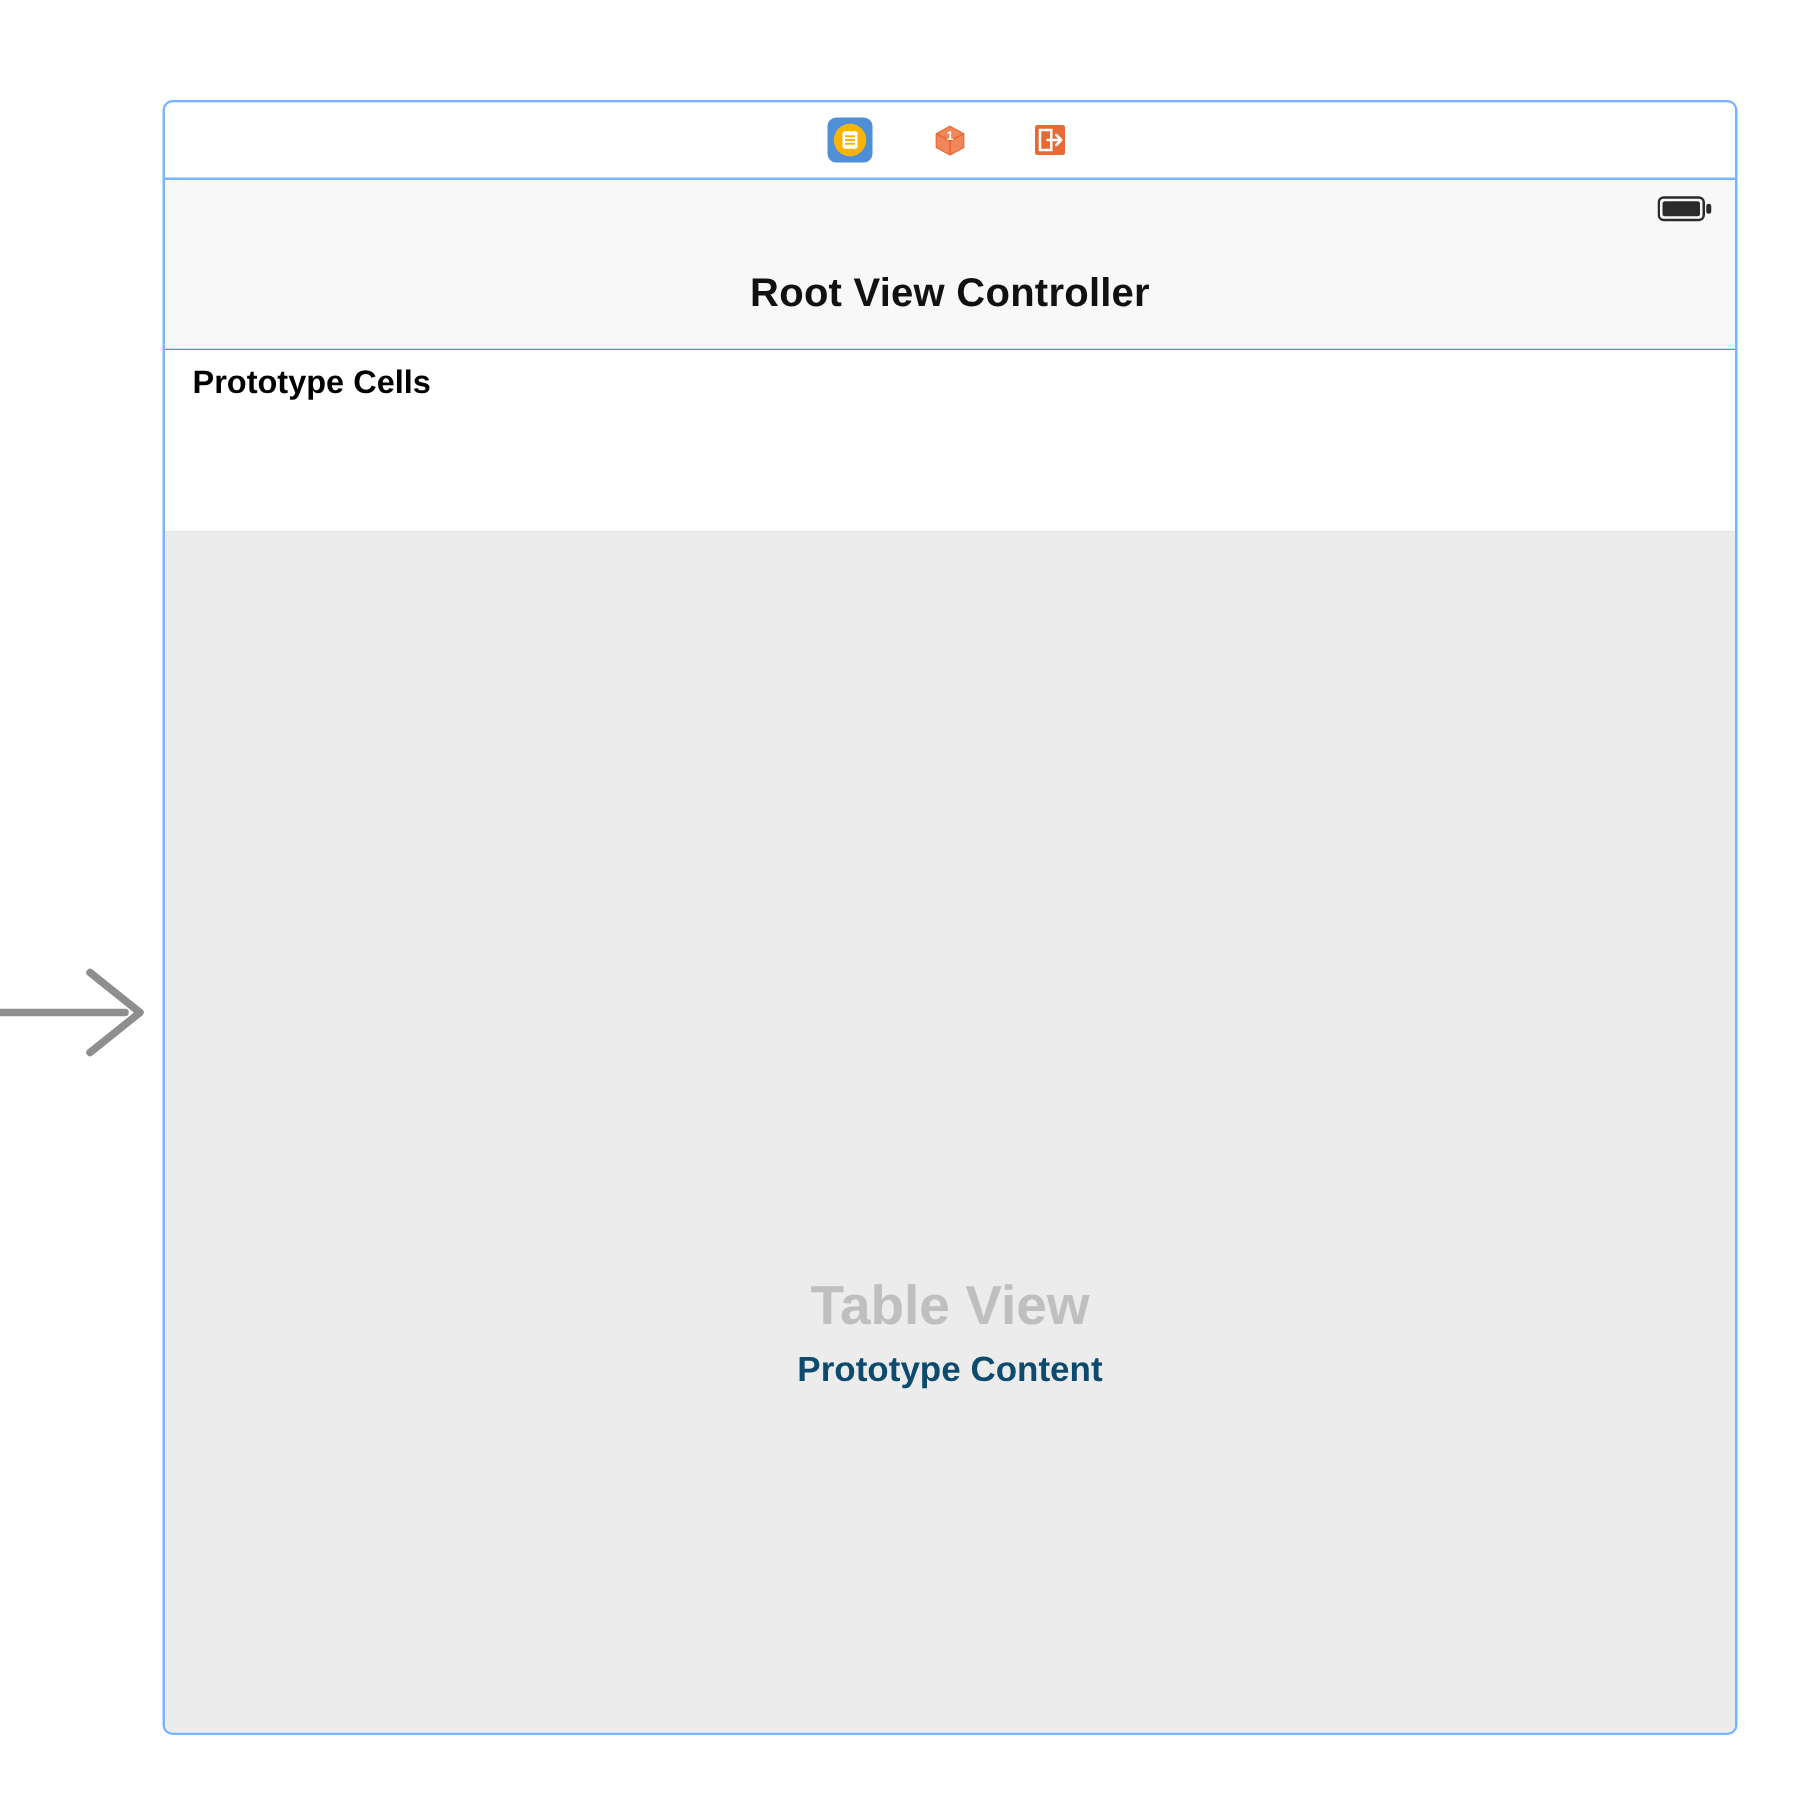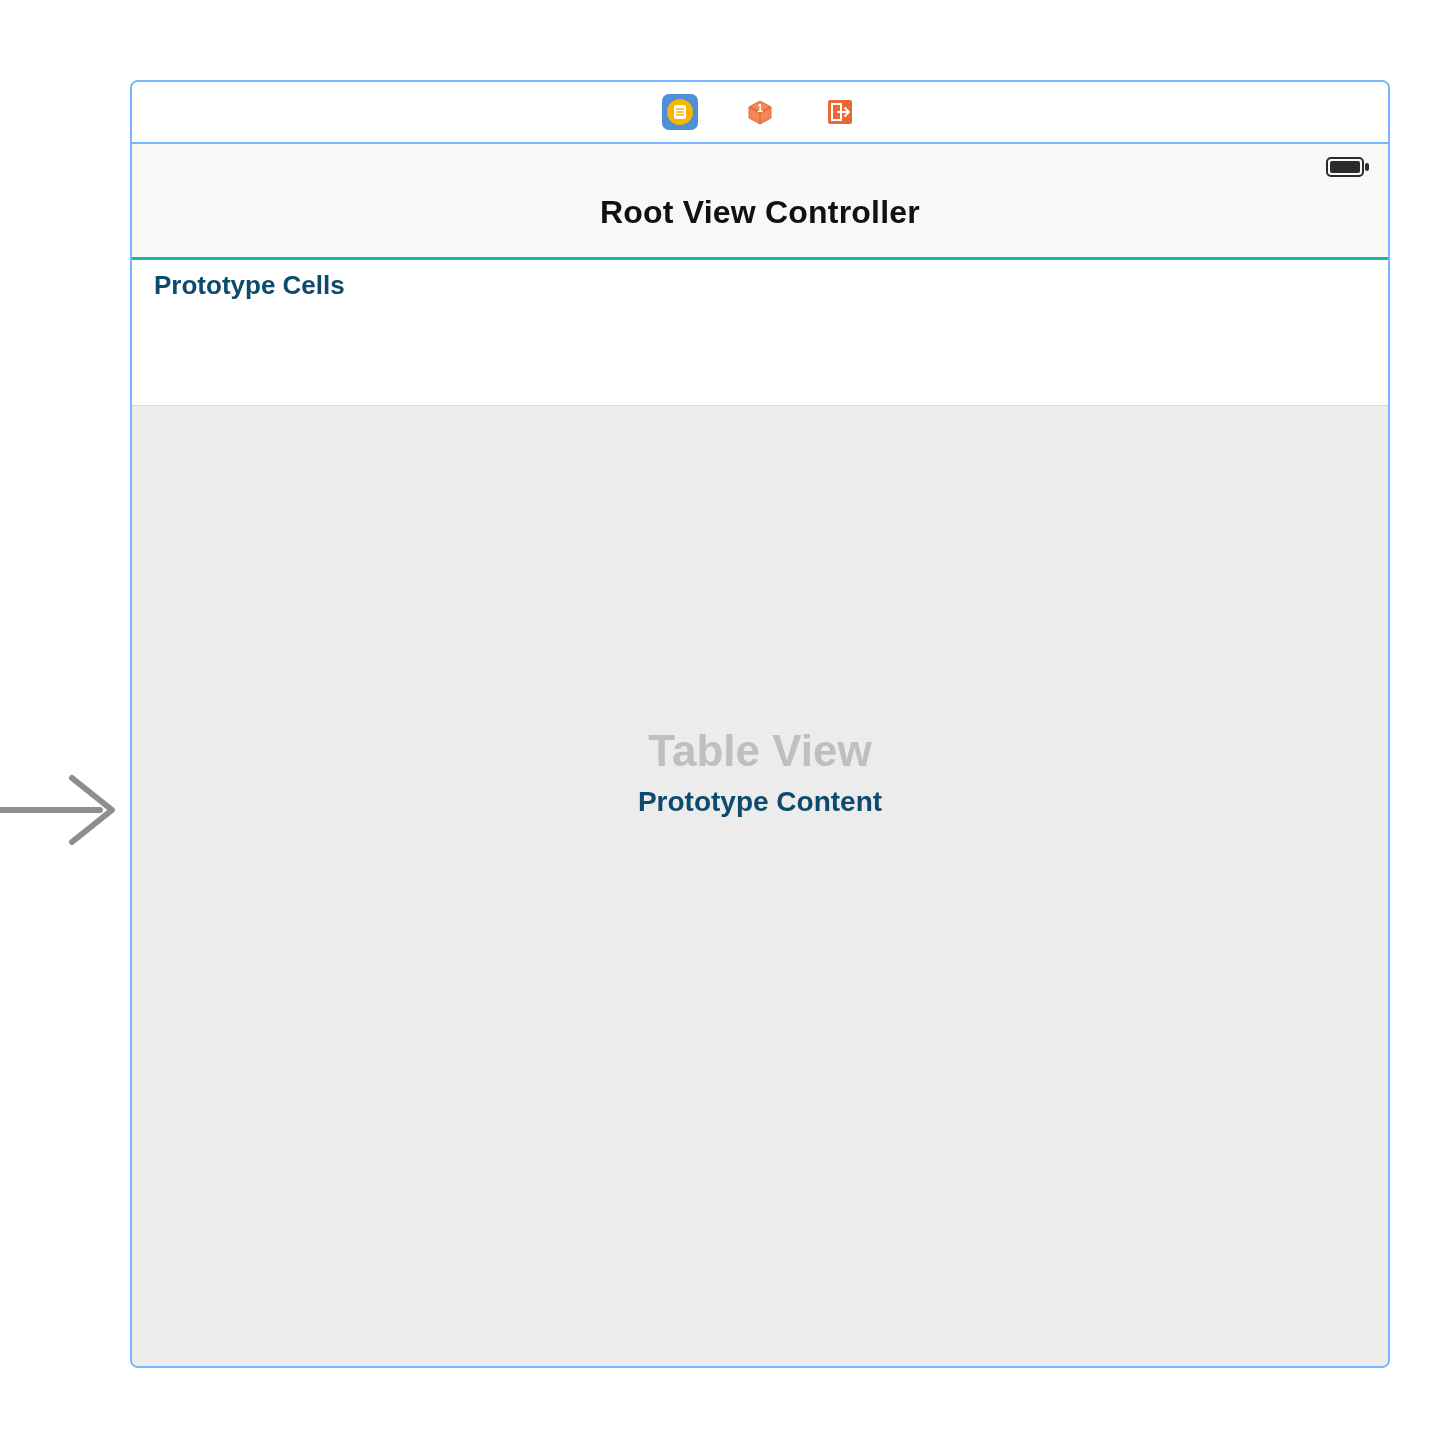--- a/index.html
+++ b/index.html
@@ -54,23 +54,23 @@
     align-items: center;
     justify-content: center;
   }
   .dock-item.selected {
     background: #4f8fd7;
     border-radius: 7px;
   }
 
   
   .navbar {
-    height: 116px;
+    height: 136px;
     background: #f8f8f8;
-    border-bottom: 3px solid #14b8a6;
+    border-bottom: 1px solid #14b8a6;
     position: relative;
     display: flex;
     align-items: flex-end;
     justify-content: center;
     padding-bottom: 26px;
   }
   .nav-title {
     font-weight: 700;
     font-size: 32px;
     letter-spacing: 0.2px;
@@ -83,37 +83,37 @@
   }
 
   
   .proto-header {
     height: 50px;
     display: flex;
     align-items: center;
     padding-left: 22px;
     font-weight: 700;
     font-size: 26px;
-    color: #0c4a6e;
+    color: #000000;
     background: #ffffff;
   }
   .proto-cell-slot {
     height: 96px;
     background: #ffffff;
     border-bottom: 1px solid #dcdcdc;
   }
 
   
   .tableview {
     height: 960px;
     background: #ececec;
     display: flex;
     flex-direction: column;
     align-items: center;
-    justify-content: flex-start;
+    justify-content: center;
     padding-top: 320px;
   }
   .tableview-title {
     font-size: 44px;
     font-weight: 700;
     color: #bfbfbf;
   }
   .tableview-sub {
     margin-top: 10px;
     font-size: 28px;

